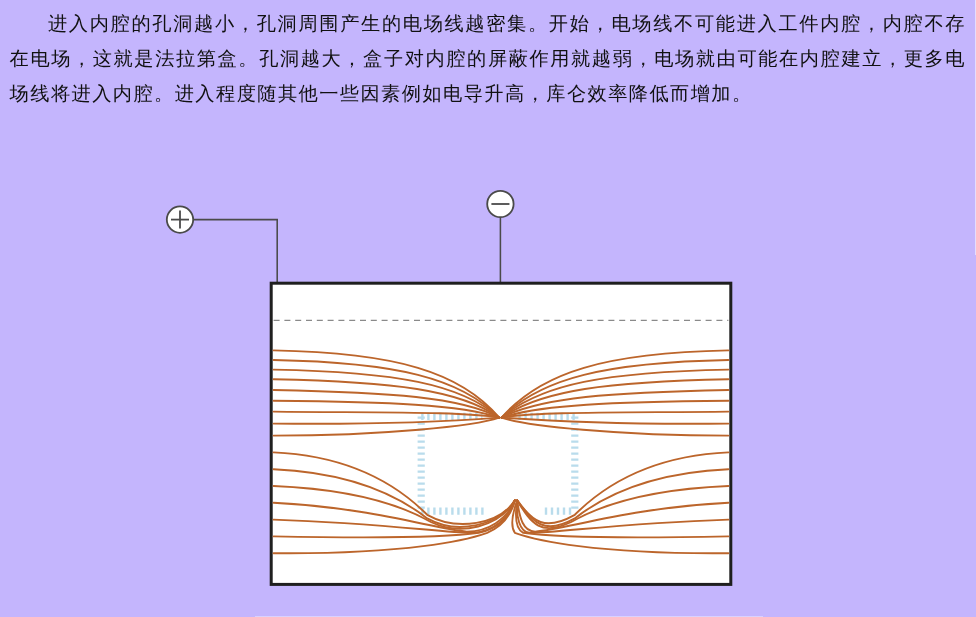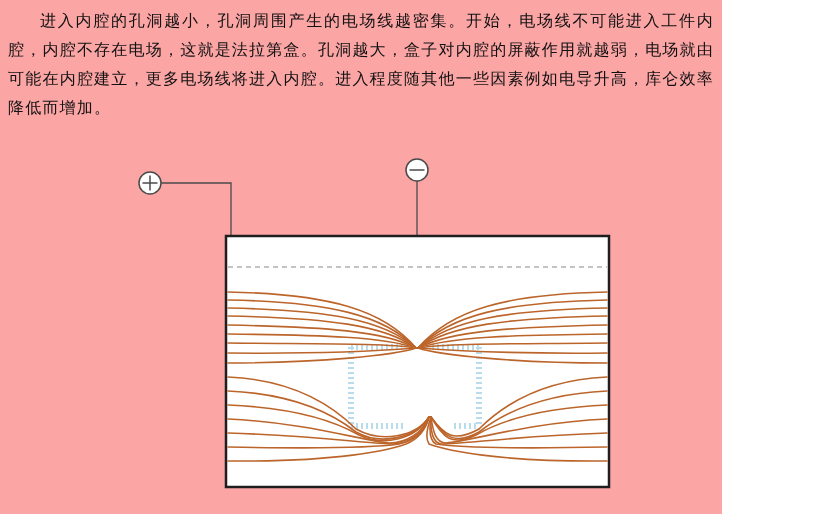--- a/index.html
+++ b/index.html
@@ -1,19 +1,19 @@
 <!DOCTYPE html>
 <html><head>
 <meta charset="utf-8">
 <style>
   html,body{margin:0;padding:0;background:#ffffff;}
   .page{
     position:relative;
-    width:722px;height:514px;
-    background:#fca5a5;
+    width:813px;height:514px;
+    background:#c4b5fd;
     overflow:hidden;
     font-family:"Liberation Serif","DejaVu Serif",serif;
   }
   .para{
     position:absolute;
     top:6px;left:8px;right:8px;
     margin:0;
     font-size:16px;
     line-height:29px;
     letter-spacing:1.2px;

